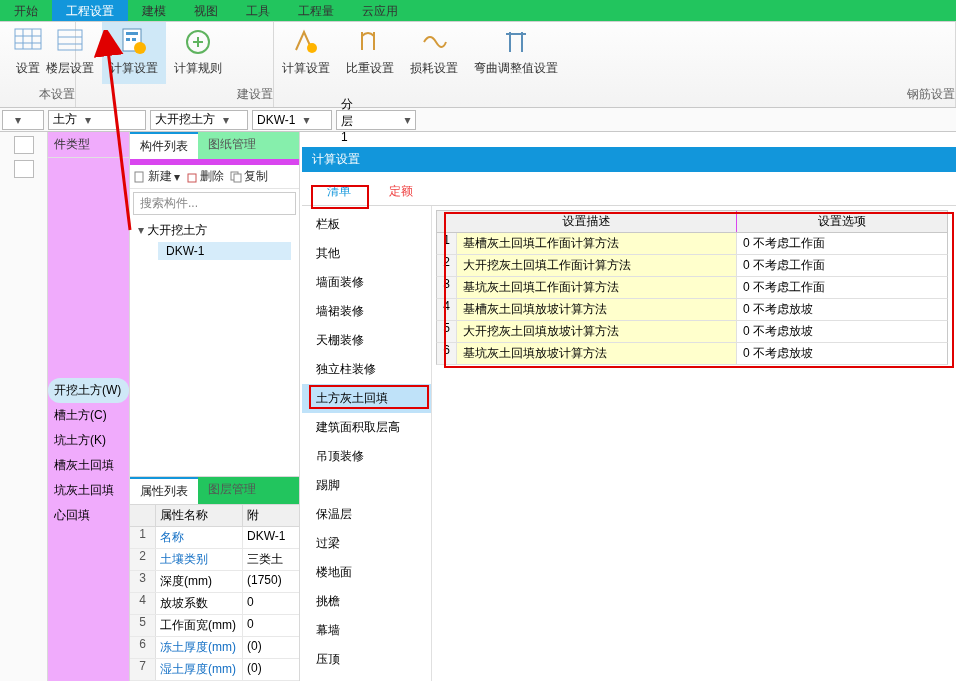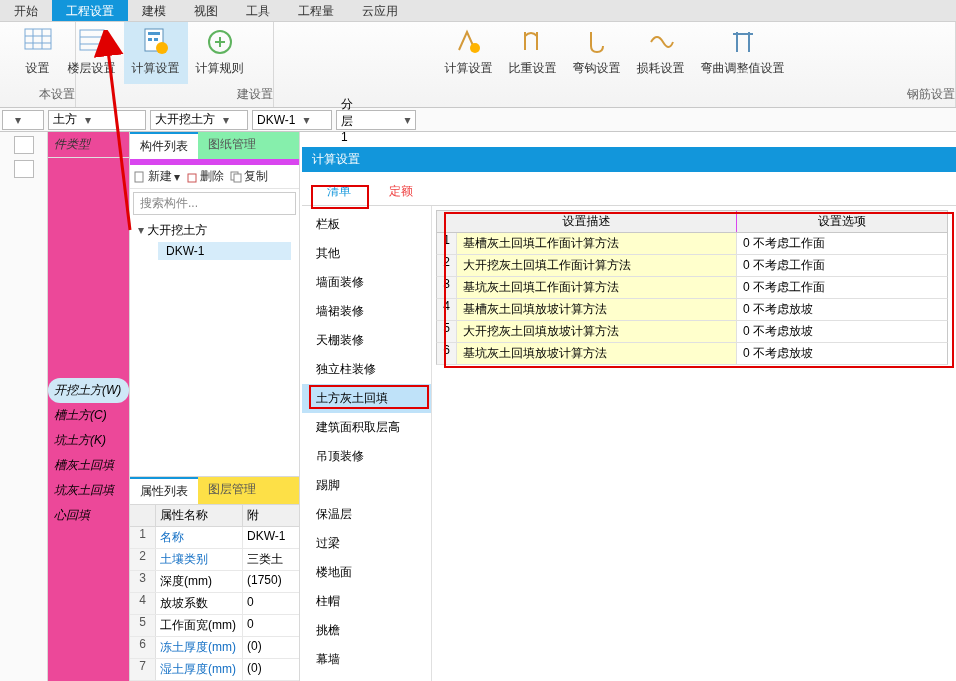--- a/index.html
+++ b/index.html
@@ -1,58 +1,58 @@
 <!DOCTYPE html>
 <html><head>
 <meta charset="utf-8">
 <style>
 * { box-sizing: border-box; margin: 0; padding: 0; font-family: "Microsoft YaHei", sans-serif; font-size: 12px; }
 body { background: #fff; width: 956px; height: 681px; position: relative; overflow: hidden; }
 
 
-.top-tabs { display: flex; height: 22px; border-bottom: 1px solid #d0d0d0; background:#e5e5e5; }
+.top-tabs { display: flex; height: 22px; border-bottom: 1px solid #d0d0d0; background:#22c55e; }
 .top-tab { padding: 3px 14px; color: #333; cursor: pointer; }
 .top-tab.active { background: #1296db; color: #fff; }
 
 
 .ribbon { display: flex; height: 86px; border-bottom: 1px solid #c8c8c8; background: linear-gradient(#fdfdfd,#f3f3f3); }
 .ribbon-group { display: flex; flex-direction: column; border-right: 1px solid #d8d8d8; }
-.ribbon-items { display: flex; flex: 1; justify-content: center; }
+.ribbon-items { display: flex; flex: 1; }
 .ribbon-item { display: flex; flex-direction: column; align-items: center; justify-content: flex-start; padding: 6px 8px 2px; min-width: 56px; cursor: pointer; }
 .ribbon-item.highlight { background:#cfe8f7; }
 .ribbon-icon { width: 28px; height: 28px; margin-bottom: 4px; }
 .ribbon-label { color:#333; text-align:center; white-space:nowrap; }
 .ribbon-title { text-align:right; color:#666; padding: 2px 0 4px; }
 
 
 .dd-row { display:flex; height:24px; border-bottom:1px solid #c8c8c8; align-items:center; background:#fafafa; }
 .dd { display:flex; align-items:center; height:20px; border:1px solid #b8b8b8; background:#fff; margin: 0 2px; padding: 0 4px; }
 .dd .dd-btn { width:14px; text-align:center; color:#555; margin-left:4px; }
 
 
 .main { display:flex; height: calc(681px - 22px - 86px - 24px); }
 .col-far-left { width: 48px; border-right:1px solid #d8d8d8; background:#fafafa; display:flex; flex-direction:column; align-items:center; padding-top:4px; gap:6px;}
 .mini-btn { width:20px; height:18px; border:1px solid #bbb; background:#fff;}
-.col-types { width: 82px; border-right:1px solid #d8d8d8; background:#ec4899;font-style:italic; }
+.col-types { width: 82px; border-right:1px solid #d8d8d8; background:#f0abfc; }
 .types-head { padding:4px 6px; color:#333; border-bottom:1px solid #e0e0e0;}
 .type-item { padding:4px 6px; cursor:pointer;border-radius:12px; }
 .type-item.sel { background:#cfe8f7; }
 
 .col-mid { width: 170px; border-right:1px solid #d8d8d8; display:flex; flex-direction:column; }
 .mid-tabs { display:flex; border-bottom:6px solid #d946ef; background:#86efac;}
 .mid-tab { padding:4px 10px; cursor:pointer; color:#555;}
 .mid-tab.active { background:#fff; border-top:2px solid #1296db; color:#222;}
 .mid-toolbar { display:flex; border-bottom:1px solid #e4e4e4; padding:3px 4px; gap:6px; font-size:12px; color:#333; }
 .mid-toolbar span { display:flex; align-items:center; gap:2px; cursor:pointer; }
 .search-box { border:1px solid #ccc; padding:2px 6px; color:#888; background:#fff; margin:3px;}
 .tree { padding:4px 8px; }
 .tree-parent::before { content:"▾ "; color:#555;}
 .tree-child { margin-left:20px; background:#d6ecfa; padding:2px 8px; margin-top:3px;}
 
-.prop-tabs { display:flex; border-top:1px solid #d8d8d8; border-bottom:1px solid #d8d8d8; background:#fde047; margin-top:auto;}
+.prop-tabs { display:flex; border-top:1px solid #d8d8d8; border-bottom:1px solid #d8d8d8; background:#22c55e; margin-top:auto;}
 .prop-head { display:flex; background:#f0f0f0; border-bottom:1px solid #d8d8d8;justify-content:flex-end;}
 .prop-head div:nth-child(1){width:26px;border-right:1px solid #d8d8d8;}
 .prop-head div:nth-child(2){flex:1;border-right:1px solid #d8d8d8; padding:2px 4px;}
 .prop-head div:nth-child(3){width:56px;padding:2px 4px;}
 .prop-row { display:flex; border-bottom:1px solid #e8e8e8;}
 .prop-row div:nth-child(1){width:26px; text-align:center; background:#f4f4f4; border-right:1px solid #e0e0e0; color:#555;}
 .prop-row div:nth-child(2){flex:1; padding:2px 4px; border-right:1px solid #e8e8e8;}
 .prop-row div:nth-child(3){width:56px; padding:2px 4px;}
 .prop-row .link { color:#1470c5; }
 
@@ -153,26 +153,20 @@
       </div>
       <div class="ribbon-item">
         <svg class="ribbon-icon">
             <path d="M6 4 L6 22 M18 4 L18 22" stroke="#d49a3a" stroke-width="2"></path>
             <path d="M6 8 Q12 2 18 8" fill="none" stroke="#d49a3a" stroke-width="2"></path>
           </svg>
         <span class="ribbon-label">比重设置</span>
       </div>
       <div class="ribbon-item">
         <svg class="ribbon-icon">
-            <path d="M8 4 L8 18 Q8 24 14 24 Q20 24 20 18" fill="none" stroke="#d49a3a" stroke-width="2"></path>
-          </svg>
-        <span class="ribbon-label">弯钩设置</span>
-      </div>
-      <div class="ribbon-item">
-        <svg class="ribbon-icon">
             <path d="M4 14 Q10 4 16 14 Q22 24 26 14" fill="none" stroke="#d49a3a" stroke-width="2"></path>
           </svg>
         <span class="ribbon-label">损耗设置</span>
       </div>
       <div class="ribbon-item">
         <svg class="ribbon-icon">
             <line x1="8" y1="4" x2="8" y2="24" stroke="#5b8fb9" stroke-width="2"></line>
             <line x1="20" y1="4" x2="20" y2="24" stroke="#5b8fb9" stroke-width="2"></line>
             <line x1="4" y1="6" x2="24" y2="6" stroke="#5b8fb9" stroke-width="2"></line>
           </svg>
@@ -313,21 +307,20 @@
       <div class="cat-item">墙裙装修</div>
       <div class="cat-item">天棚装修</div>
       <div class="cat-item">独立柱装修</div>
       <div class="cat-item sel">土方灰土回填</div>
       <div class="cat-item">建筑面积取层高</div>
       <div class="cat-item">吊顶装修</div>
       <div class="cat-item">踢脚</div>
       <div class="cat-item">保温层</div>
       <div class="cat-item">过梁</div>
       <div class="cat-item">楼地面</div>
-      <div class="cat-item">柱帽</div>
       <div class="cat-item">挑檐</div>
       <div class="cat-item">幕墙</div>
       <div class="cat-item">压顶</div>
     </div>
     <div class="settings">
       <div class="settings-head">
         <div class="sh1">设置描述</div>
         <div class="sh2">设置选项</div>
       </div>
       <div class="srow">

